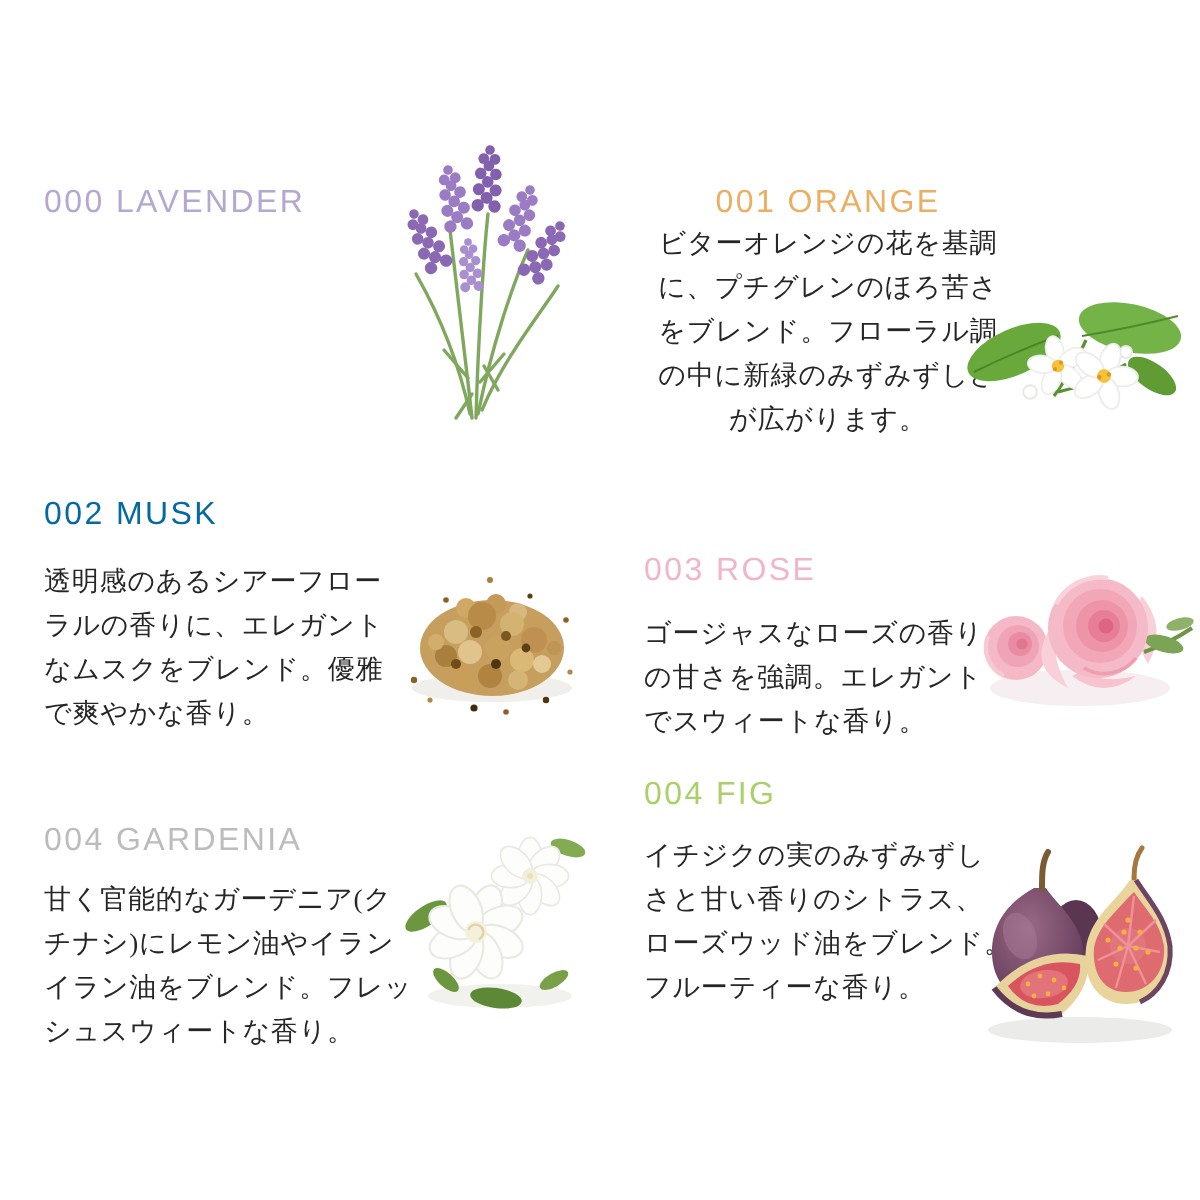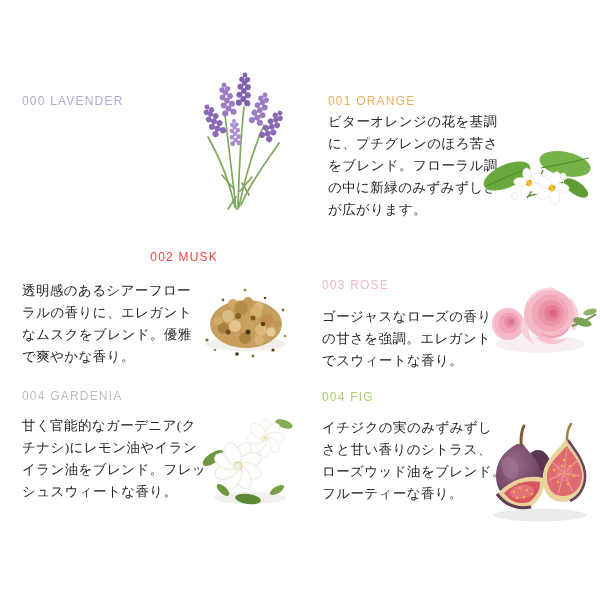--- a/index.html
+++ b/index.html
@@ -2,21 +2,21 @@
 <html><head>
 <meta charset="utf-8">
 <style>
   * { margin:0; padding:0; box-sizing:border-box; }
   html,body { width:600px; height:600px; }
   body { background:#ffffff; font-family:"Liberation Sans","DejaVu Sans",sans-serif; }
   .canvas { position:relative; width:600px; height:600px; background:#fff; overflow:hidden; }
 
   .card { position:absolute; width:196px; }
   .card h2 {
-    font-size:12px; font-weight:500; letter-spacing:1.2px; line-height:19px;
+    font-size:16px; font-weight:500; letter-spacing:1.2px; line-height:19px;
     font-family:"Liberation Sans","DejaVu Sans",sans-serif;
   }
   .card p {
     font-family:"Liberation Serif","DejaVu Serif",serif;
     font-size:13.5px; line-height:22px; letter-spacing:0.4px;
     color:#262626; white-space:pre-line;
   }
   .c-lav p{margin-top:21px} .c-org p{} .c-msk p{margin-top:13px}
   .c-ros p{margin-top:11px} .c-gar p{margin-top:9px}  .c-fig p{margin-top:10px}
 
@@ -68,21 +68,21 @@
       </g>
       <use href="#sp" fill="#8b68b4" transform="translate(21 44) rotate(-26)"></use>
       <use href="#sp" fill="#9a7bc4" transform="translate(38 22) rotate(-11)"></use>
       <use href="#sp" fill="#8360ae" transform="translate(59 12) rotate(4)"></use>
       <use href="#sp" fill="#9a7bc4" transform="translate(79 32) rotate(19)"></use>
       <use href="#sp" fill="#8b68b4" transform="translate(94 50) rotate(31)"></use>
       <use href="#sp" fill="#a98fd0" transform="translate(48 58) rotate(-5) scale(0.8)"></use>
     </svg>
   </figure>
 
-  <section class="card c-org" style="left:328px; top:92px;">
+  <section class="card c-org" style="left:316px; top:92px;text-align:center;">
     <h2 style="color: rgb(234, 175, 98);">001 ORANGE</h2>
     <p>ビターオレンジの花を基調
 に、プチグレンのほろ苦さ
 をブレンド。フローラル調
 の中に新緑のみずみずしさ
 が広がります。</p>
   </section>
   <figure class="photo p-org">
     <svg viewBox="0 0 117 78" xmlns="http://www.w3.org/2000/svg">
       <defs>
@@ -106,21 +106,21 @@
       <ellipse cx="99" cy="52" rx="14" ry="6.5" fill="#5f9c33" transform="rotate(35 99 52)"></ellipse>
       <path d="M50 62 Q60 48 66 34 M52 60 Q70 56 86 46" stroke="#5a8f34" stroke-width="1.6" fill="none"></path>
       <circle cx="38" cy="60" r="3.4" fill="#ffffff" stroke="#e8e8e4"></circle>
       <circle cx="86" cy="40" r="3" fill="#ffffff" stroke="#e8e8e4"></circle>
       <use href="#obf" transform="translate(52 47) rotate(-12)"></use>
       <use href="#obf" transform="translate(75 52) rotate(20) scale(1.12)"></use>
     </svg>
   </figure>
 
   <section class="card c-msk" style="left:22px; top:248px;">
-    <h2 style="color: #ef4444; text-align: right;">002 MUSK</h2>
+    <h2 style="color: #0369a1;">002 MUSK</h2>
     <p>透明感のあるシアーフロー
 ラルの香りに、エレガント
 なムスクをブレンド。優雅
 で爽やかな香り。</p>
   </section>
   <figure class="photo p-msk">
     <svg viewBox="0 0 105 100" xmlns="http://www.w3.org/2000/svg">
       <ellipse cx="53" cy="78" rx="40" ry="7" fill="#f0efec"></ellipse>
       <ellipse cx="53" cy="58" rx="36" ry="24" fill="#c69e5e"></ellipse>
       <circle cx="40" cy="38" r="5" fill="#cfa864"></circle>
@@ -182,21 +182,21 @@
       <circle cx="72" cy="41" r="18.5" fill="#f1a7b8"></circle>
       <circle cx="73" cy="41" r="13" fill="#ed94a9"></circle>
       <circle cx="74" cy="41" r="8" fill="#e77e98"></circle>
       <circle cx="75" cy="41" r="3.8" fill="#de6685"></circle>
       <path d="M50 30 A25 25 0 0 1 76 17" stroke="#f9d3da" stroke-width="2.4" fill="none"></path>
       <path d="M90 57 A20 20 0 0 1 64 62" stroke="#ef9db1" stroke-width="1.8" fill="none"></path>
     </svg>
   </figure>
 
   <section class="card c-gar" style="left:22px; top:387px;">
-    <h2 style="color: rgb(188, 188, 188);">004 GARDENIA</h2>
+    <h2 style="color: rgb(188, 188, 188); margin-top: 24px;">004 GARDENIA</h2>
     <p>甘く官能的なガーデニア(ク
 チナシ)にレモン油やイラン
 イラン油をブレンド。フレッ
 シュスウィートな香り。</p>
   </section>
   <figure class="photo p-gar">
     <svg viewBox="0 0 105 106" xmlns="http://www.w3.org/2000/svg">
       <defs>
         <ellipse id="gp" cx="0" cy="-10.5" rx="6.3" ry="10.5" fill="#fdfdfc" stroke="#e9e9e4" stroke-width="0.9"></ellipse>
       </defs>

